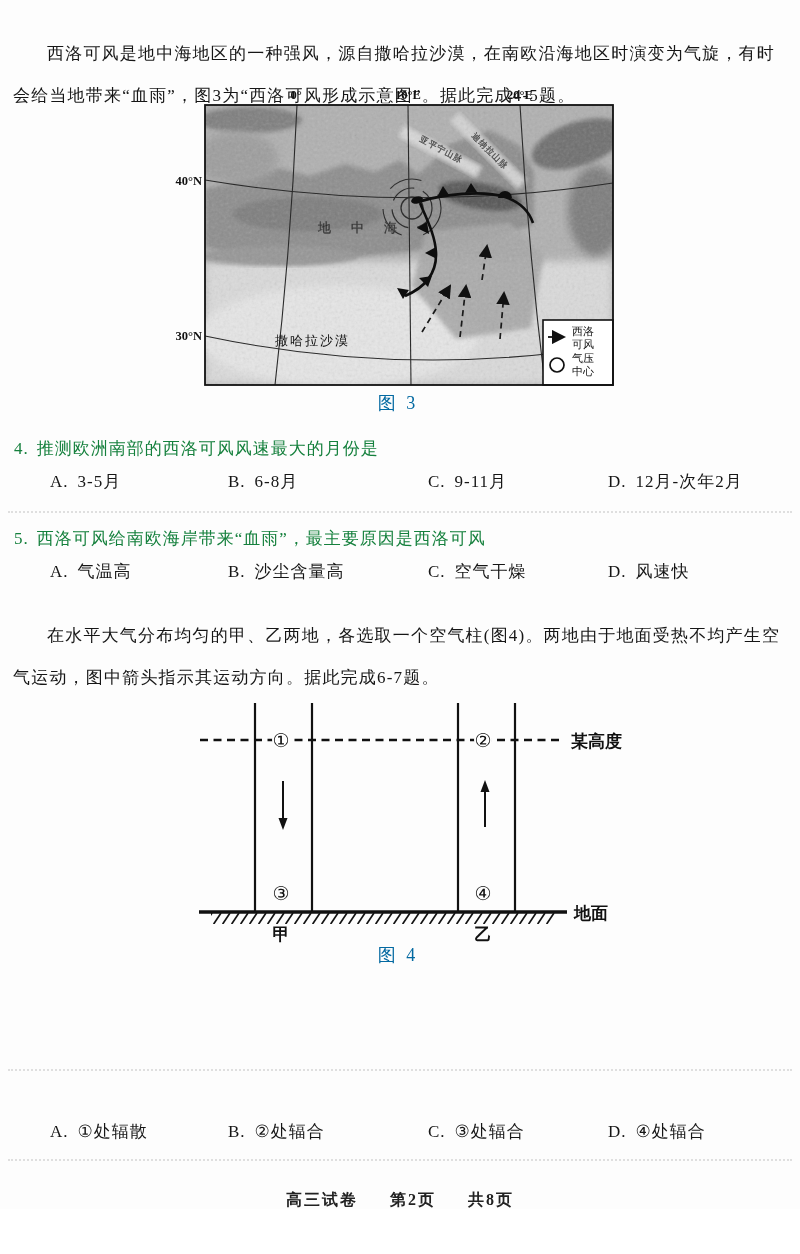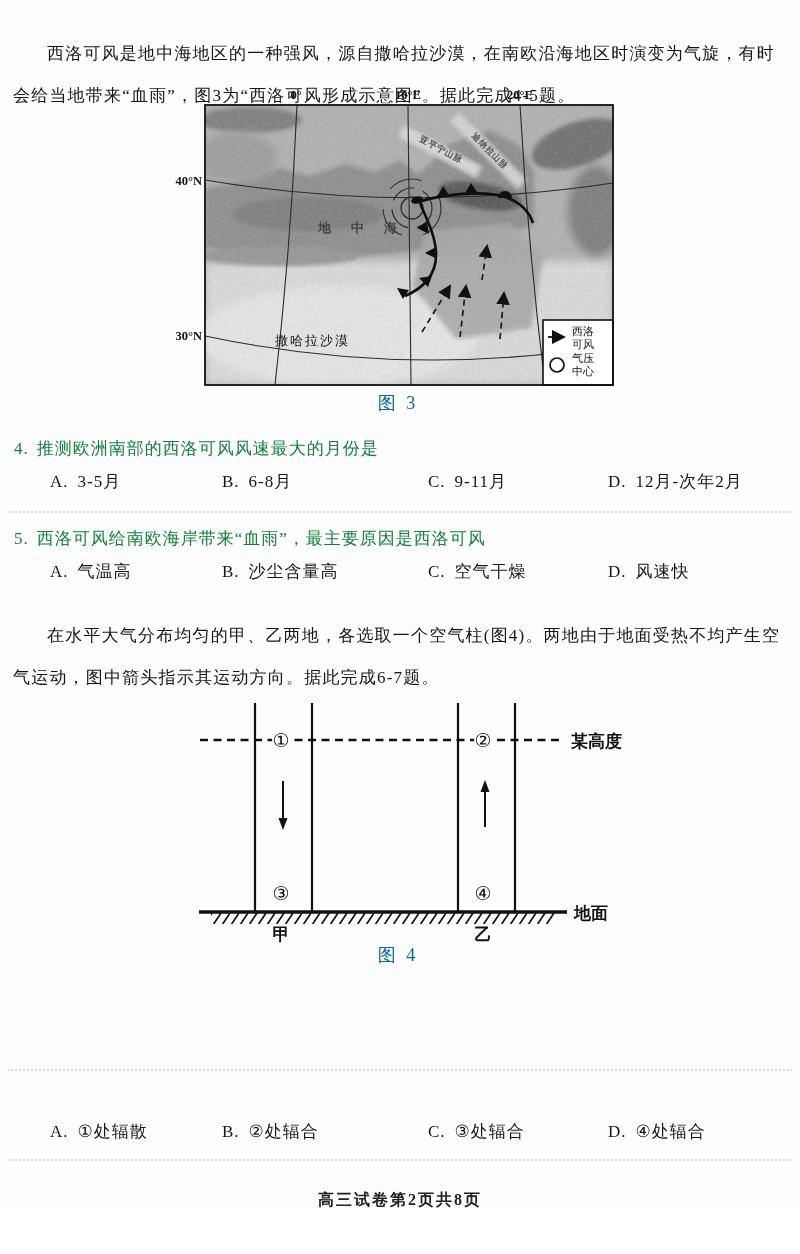--- a/index.html
+++ b/index.html
@@ -7,27 +7,27 @@
     position:relative;width:800px;height:1209px;background:#fdfdfd;overflow:hidden;
     font-family:"Liberation Serif","DejaVu Serif",serif;color:#161616;
   }
   .para{position:absolute;left:13px;width:774px;font-size:17px;line-height:42px;
         letter-spacing:1.2px;text-indent:2em;color:#161616;}
   .stem{position:absolute;left:14px;font-size:17px;letter-spacing:1px;white-space:nowrap;color:#15803d;}
   .stem .qnum{margin-right:8px;}
   .opt-row{position:absolute;left:0;width:800px;height:28px;padding-left:34px;}
   .opt{position:absolute;top:0;font-size:17px;letter-spacing:1px;white-space:nowrap;color:#161616;}
   .okey{margin-right:9px;}
-  .o-a{left:50px;} .o-b{left:222px;text-align:center;} .o-c{left:428px;} .o-d{left:608px;}
+  .o-a{left:50px;} .o-b{left:228px;text-align:center;} .o-c{left:428px;} .o-d{left:608px;}
   .figcap{position:absolute;left:158px;width:480px;text-align:center;font-size:18px;
           letter-spacing:3px;color:#0369a1;}
   .fig3{position:absolute;left:158px;top:86px;width:480px;height:302px;}
   .fig4{position:absolute;left:195px;top:697px;width:460px;height:250px;}
   .footer{position:absolute;top:1190px;left:0;width:800px;display:flex;justify-content:center;
-          font-size:16px;font-weight:bold;letter-spacing:2px;color:#222;}
+          gap:32px;font-size:16px;font-weight:bold;letter-spacing:2px;color:#222;}
   .artifact{position:absolute;left:8px;right:8px;border-top:2px dotted rgba(40,40,40,0.14);height:0;}
   svg text{font-family:"Liberation Serif","DejaVu Serif",serif;fill:#111;}
   .gratline{stroke:#2a2a2a;stroke-width:1.1;fill:none;}
   .frontline{stroke:#0e0e0e;stroke-width:2.6;fill:none;}
   .frontsym{fill:#0e0e0e;stroke:none;}
 </style>
 </head>
 <body>
 
 <div class="page">

